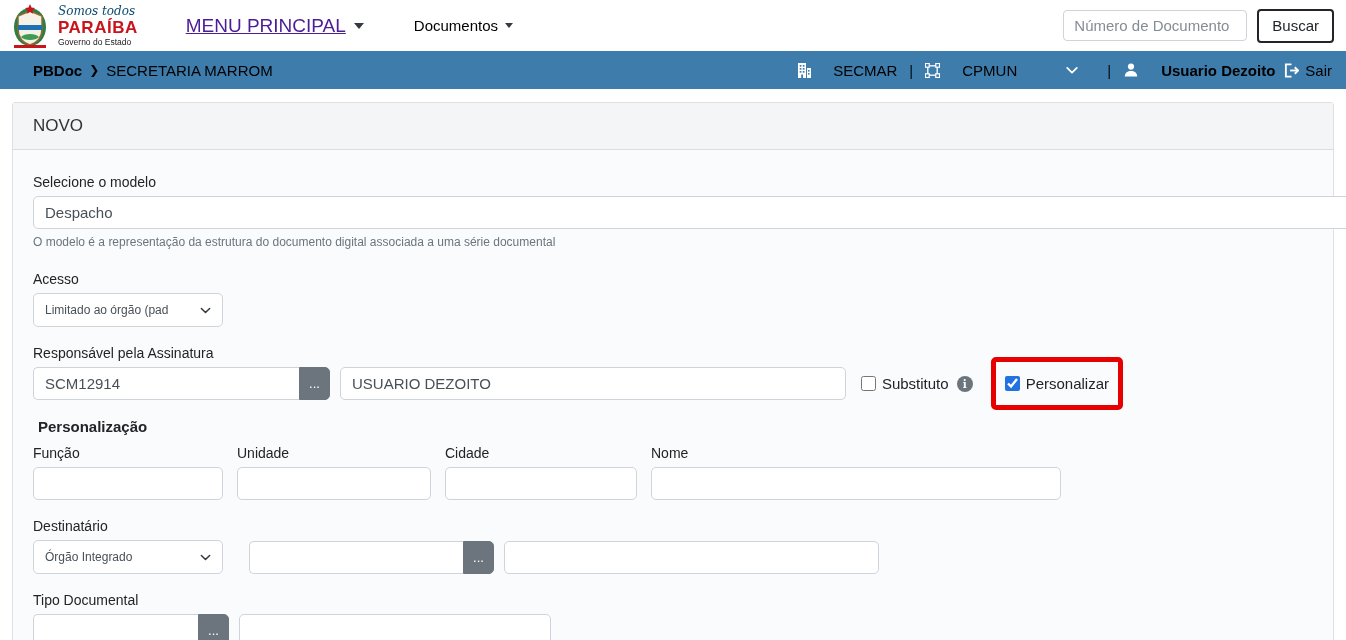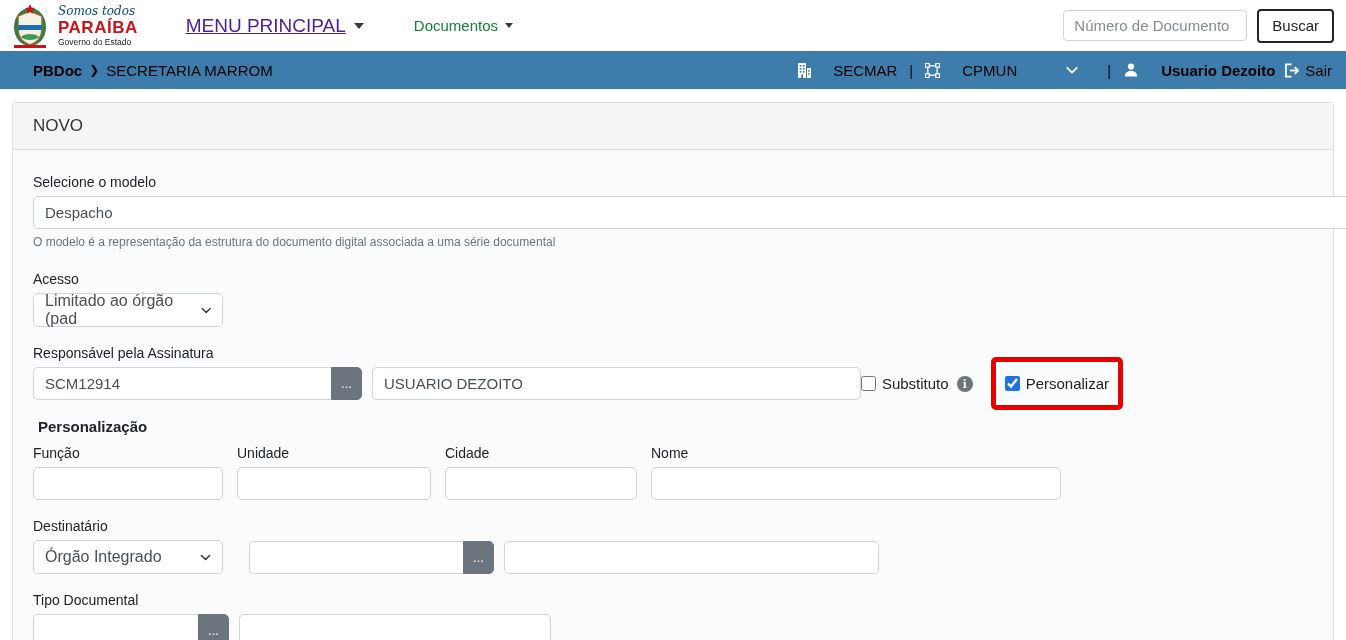--- a/index.html
+++ b/index.html
@@ -40,21 +40,21 @@
     margin-left: 48px;
     font-size: 19px;
     color: #4c1d95;
     display: flex; align-items: center; gap: 8px;
     cursor: pointer;
     text-decoration: underline;
   }
   .nav-docs {
     margin-left: 50px;
     font-size: 15px;
-    color: #15803d;
+    color: #000000;
     display: flex; align-items: center; gap: 7px;
     cursor: pointer;
   }
   .caret-down {
     width: 0; height: 0;
     border-left: 5px solid transparent;
     border-right: 5px solid transparent;
     border-top: 6px solid #343a40;
     display: inline-block;
   }
@@ -143,21 +143,21 @@
   .fake-select {
     height: 33px;
     width: 190px;
     border: 1px solid #ced4da;
     border-radius: 5px;
     background: #ffffff;
     display: flex;
     align-items: center;
     justify-content: space-between;
     padding: 16px 11px;
-    font-size: 16px;
+    font-size: 12px;
     color: #495057;
     cursor: pointer;
   }
 
   .row { display: flex; align-items: center; }
   .input-group { display: flex; }
   .input-group .text-input { border-radius: 5px 0 0 5px; border-right: none; }
   .btn-browse {
     width: 31px; height: 33px;
     background: #6c757d;
@@ -197,21 +197,21 @@
 
   .fields-row { display: flex; gap: 14px; margin-top: 10px; }
   .field-group { display: flex; flex-direction: column; }
   .w-190 { width: 190px; }
   .w-194 { width: 194px; }
   .w-192 { width: 192px; }
   .w-410 { width: 410px; }
   .w-214 { width: 214px; }
   .w-375 { width: 375px; }
   .w-506 { width: 506px; }
-  .w-298 { width: 298px; }
+  .w-298 { width: 266px; }
   .w-165 { width: 165px; }
   .w-312 { width: 312px; }
   .gap-10 { margin-left: 10px; }
   .gap-26 { margin-left: 26px; }
 </style>
 </head>
 <body>
 
 <div class="topbar">
   <div class="logo">

